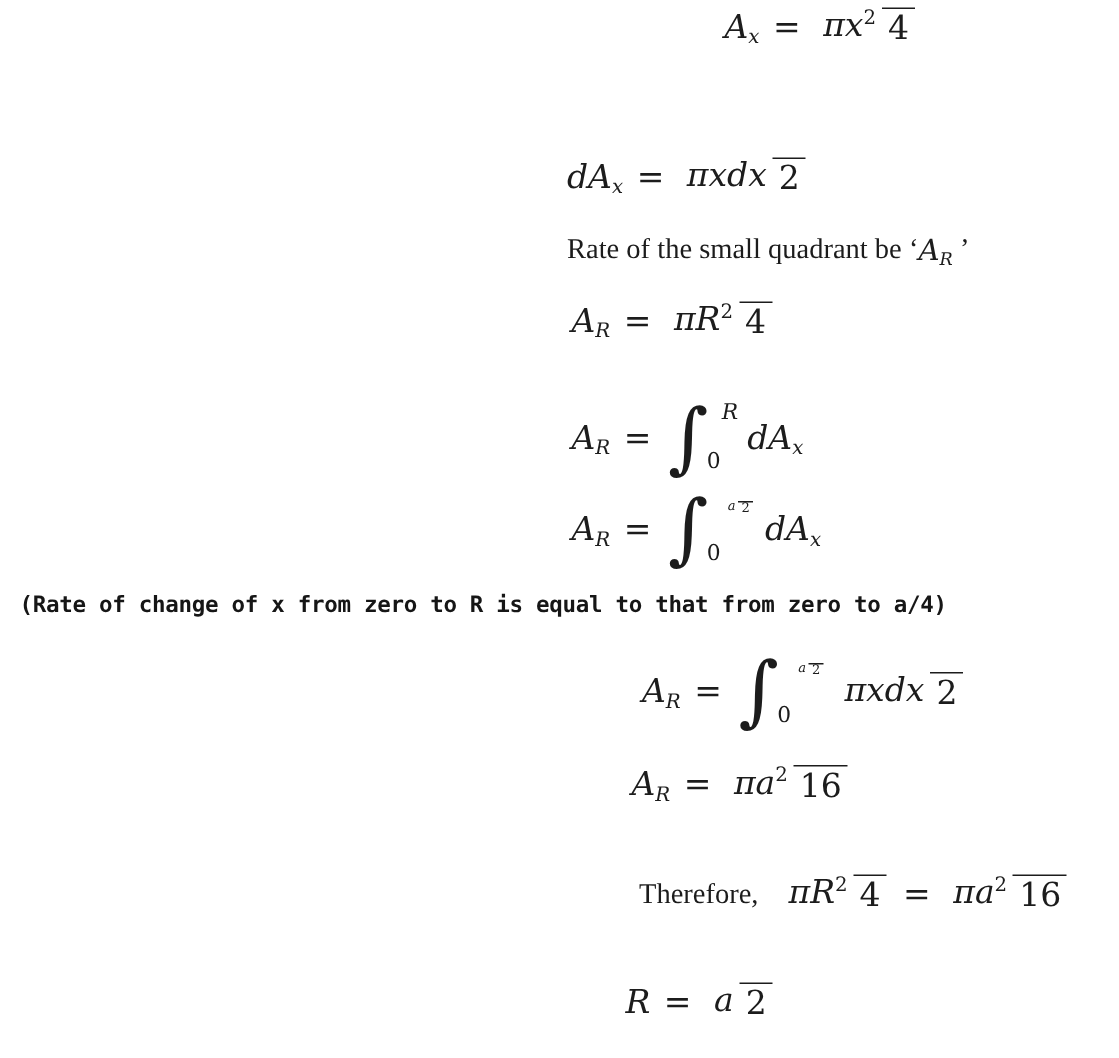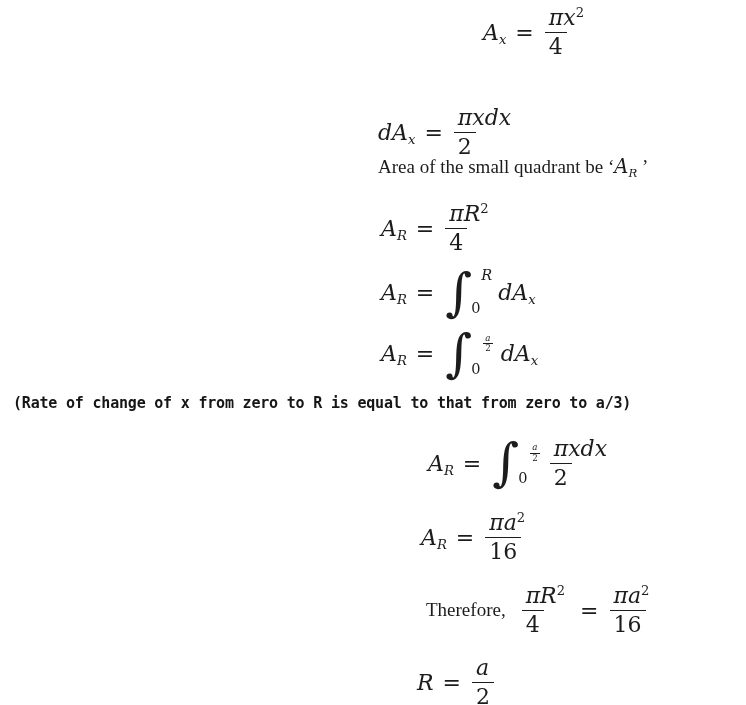--- a/index.html
+++ b/index.html
@@ -17,21 +17,21 @@
   .tok-o  { font-style:normal; margin:0 9px; }
   .tok-txt{ font-family:"Liberation Serif", serif; font-style:normal; font-size:19px; }
   .tok-mono{
     font-family:"DejaVu Sans Mono", monospace; font-style:normal;
     font-size:15px; letter-spacing:-0.2px; color:#161616; font-weight:bold;
   }
 
   .tok-i sub, .tok-n sub { font-size:60%; font-style:italic; vertical-align:-0.3em; line-height:0; }
   .tok-i sup, .tok-n sup { font-size:60%; font-style:normal; vertical-align:0.62em; line-height:0; }
 
-  .frac { display:inline-flex; flex-direction:column; align-items:flex-start; margin:0 2px; }
+  .frac { display:inline-flex; flex-direction:row; align-items:flex-start; margin:0 2px; }
   .frac .num { display:block; padding:0 4px 2px; text-align:center; }
   .frac .den { display:block; border-top:1.6px solid currentColor; padding:1px 4px 0; text-align:center; }
   .frac.small { font-size:60%; line-height:1.05; }
   .frac.small .num { padding:0 2px 0; }
   .frac.small .den { border-top:1px solid currentColor; padding:0 2px 0; }
 
   .int { display:inline-flex; align-items:stretch; margin:0 6px 0 2px; }
   .int .sym { font-style:normal; font-size:235%; line-height:1; }
   .int .lims {
     display:flex; flex-direction:column; justify-content:space-between;
@@ -67,21 +67,21 @@
     </div>
   <div class="line math l2">
       <span class="tok-i">dA<sub>x</sub></span>
       <span class="tok-o">=</span>
       <span class="frac">
         <span class="num"><span class="tok-i">πxdx</span></span>
         <span class="den"><span class="tok-n">2</span></span>
       </span>
     </div>
   <div class="line math l3">
-      <span class="tok-txt">Area of the small quadrant be ‘</span>
+      <span class="tok-txt">Rate of the small quadrant be ‘</span>
       <span class="tok-i">A<sub>R</sub></span>
       <span class="tok-txt">&nbsp;’</span>
     </div>
   <div class="line math l4">
       <span class="tok-i">A<sub>R</sub></span>
       <span class="tok-o">=</span>
       <span class="frac">
         <span class="num"><span class="tok-i">πR<sup>2</sup></span></span>
         <span class="den"><span class="tok-n">4</span></span>
       </span>
@@ -107,21 +107,21 @@
           <span class="hi"><span class="frac small">
               <span class="num"><span class="tok-i">a</span></span>
               <span class="den"><span class="tok-n">2</span></span>
             </span></span>
           <span class="lo"><span class="tok-n">0</span></span>
         </span>
       </span>
       <span class="tok-i">dA<sub>x</sub></span>
     </div>
   <div class="line math l7">
-      <span class="tok-mono">(Rate of change of x from zero to R is equal to that from zero to a/3)</span>
+      <span class="tok-mono">(Rate of change of x from zero to R is equal to that from zero to a/4)</span>
     </div>
   <div class="line math l8">
       <span class="tok-i">A<sub>R</sub></span>
       <span class="tok-o">=</span>
       <span class="int">
         <span class="sym">∫</span>
         <span class="lims">
           <span class="hi"><span class="frac small">
               <span class="num"><span class="tok-i">a</span></span>
               <span class="den"><span class="tok-n">2</span></span>

